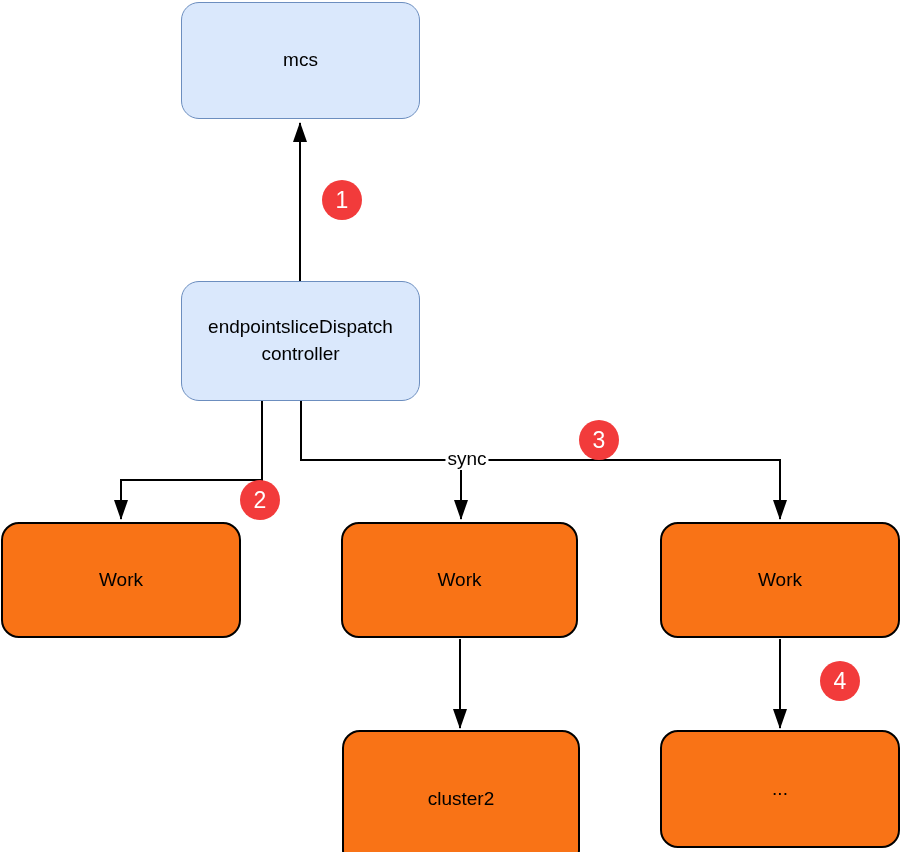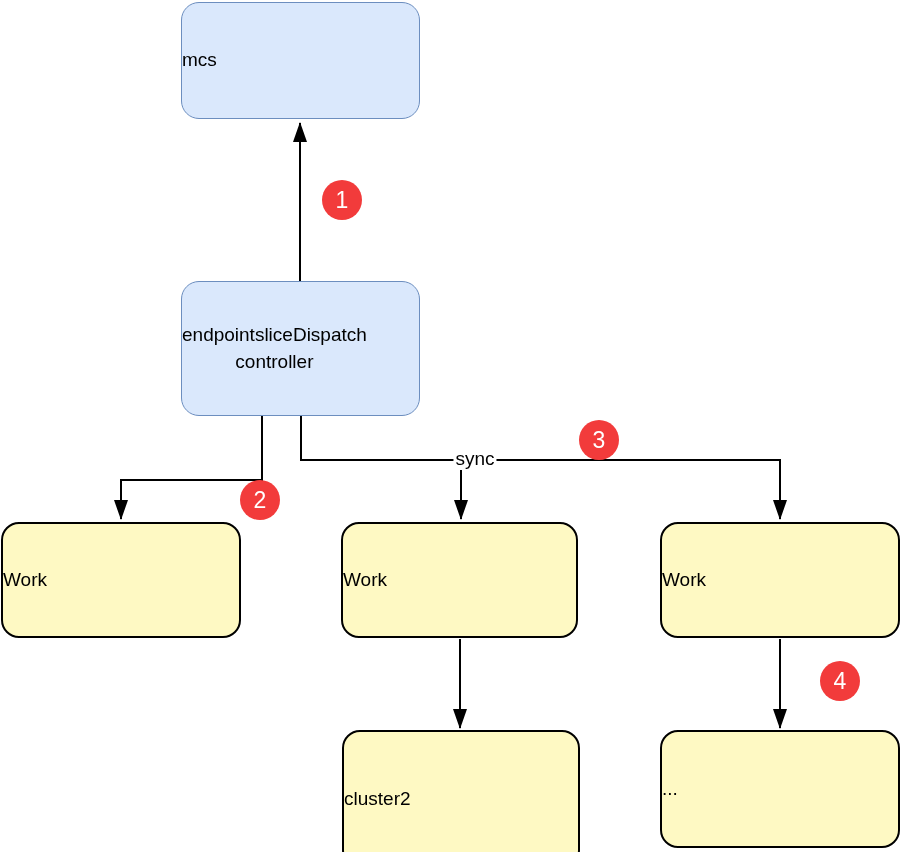--- a/index.html
+++ b/index.html
@@ -9,55 +9,55 @@
     width:902px;height:852px;
     background:#ffffff;
     overflow:hidden;
   }
   .edges{
     position:absolute;left:0;top:0;z-index:1;
   }
   .node{
     position:absolute;
     box-sizing:border-box;
-    display:flex;align-items:center;
+    display:flex;align-items:center;justify-content:center;
     text-align:center;
     border-radius:18px;
     font-size:19px;
     color:#000000;
     z-index:2;
   }
   .node--blue{
     background:#dae8fc;
     border:1.5px solid #6c8ebf;
   }
   .node--white{
-    background:#fef9c3;
+    background:#f97316;
     border:2px solid #000000;
   }
   .node .label{
     white-space:pre-line;
     line-height:1.4;
   }
   #node-mcs         {left:181px;top:2px;  width:239px;height:117px;}
-  #node-controller  {left:181px;top:281px;width:239px;height:135px;}
+  #node-controller  {left:181px;top:281px;width:239px;height:120px;}
   #node-work-left   {left:1px;  top:522px;width:240px;height:116px;}
   #node-work-middle {left:341px;top:522px;width:237px;height:116px;}
   #node-work-right  {left:660px;top:522px;width:240px;height:116px;}
   #node-cluster2    {left:342px;top:730px;width:238px;height:138px;}
   #node-ellipsis    {left:660px;top:730px;width:240px;height:118px;}
 
   .edge-label{
     position:absolute;z-index:3;
     transform:translate(-50%,-50%);
     background:#ffffff;
     padding:0 2px;
     font-size:19px;color:#000000;
   }
-  #label-sync{left:467px;top:459px;margin-left:8px;}
+  #label-sync{left:467px;top:459px;}
 
   .badge{
     position:absolute;z-index:4;
     transform:translate(-50%,-50%);
     width:40px;height:40px;
     border-radius:50%;
     background:#f23b3b;
     color:#ffffff;
     display:flex;align-items:center;justify-content:center;
     font-size:23px;

